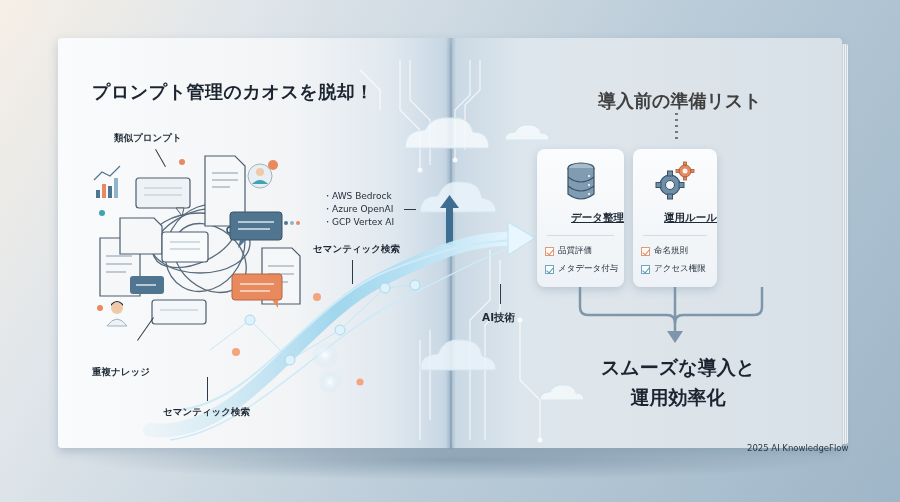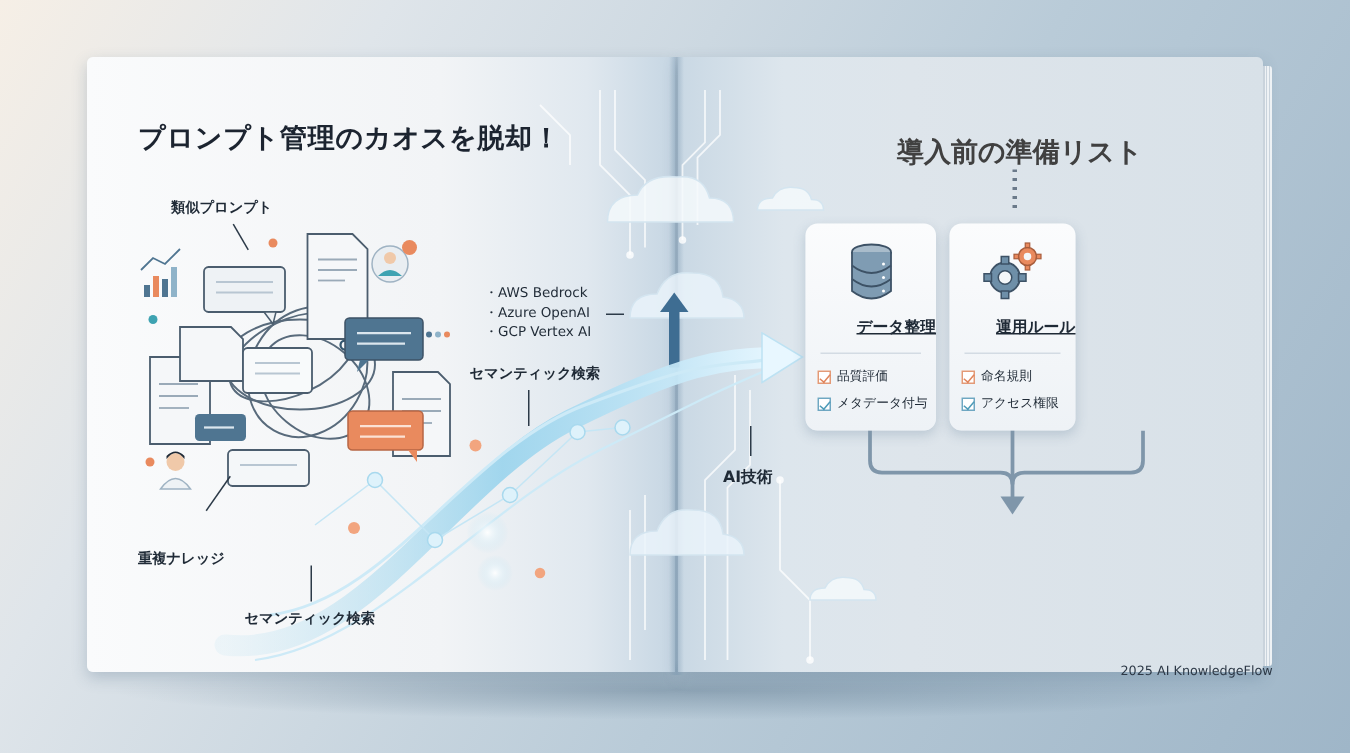--- a/index.html
+++ b/index.html
@@ -365,15 +365,19 @@
       </ul>
     </div>
   </div>
 
   <svg class="bracket" width="200" height="60">
     <path d="M5 0 V20 q0 8 8 8 H92 q8 0 8 8 q0-8 8-8 H179 q8 0 8-8 V0" fill="none" stroke="#7f96aa" stroke-width="2.5"></path>
     <line x1="100" y1="0" x2="100" y2="48" stroke="#7f96aa" stroke-width="2.5"></line>
     <path d="M92 44 L100 56 L108 44z" fill="#7f96aa"></path>
   </svg>
 
+  <div class="result">
+    <div>スムーズな導入と</div>
+    <div>運用効率化</div>
+  </div>
 
   <div class="footer">2025 AI KnowledgeFlow</div>
 </div>
 
 </body></html>

